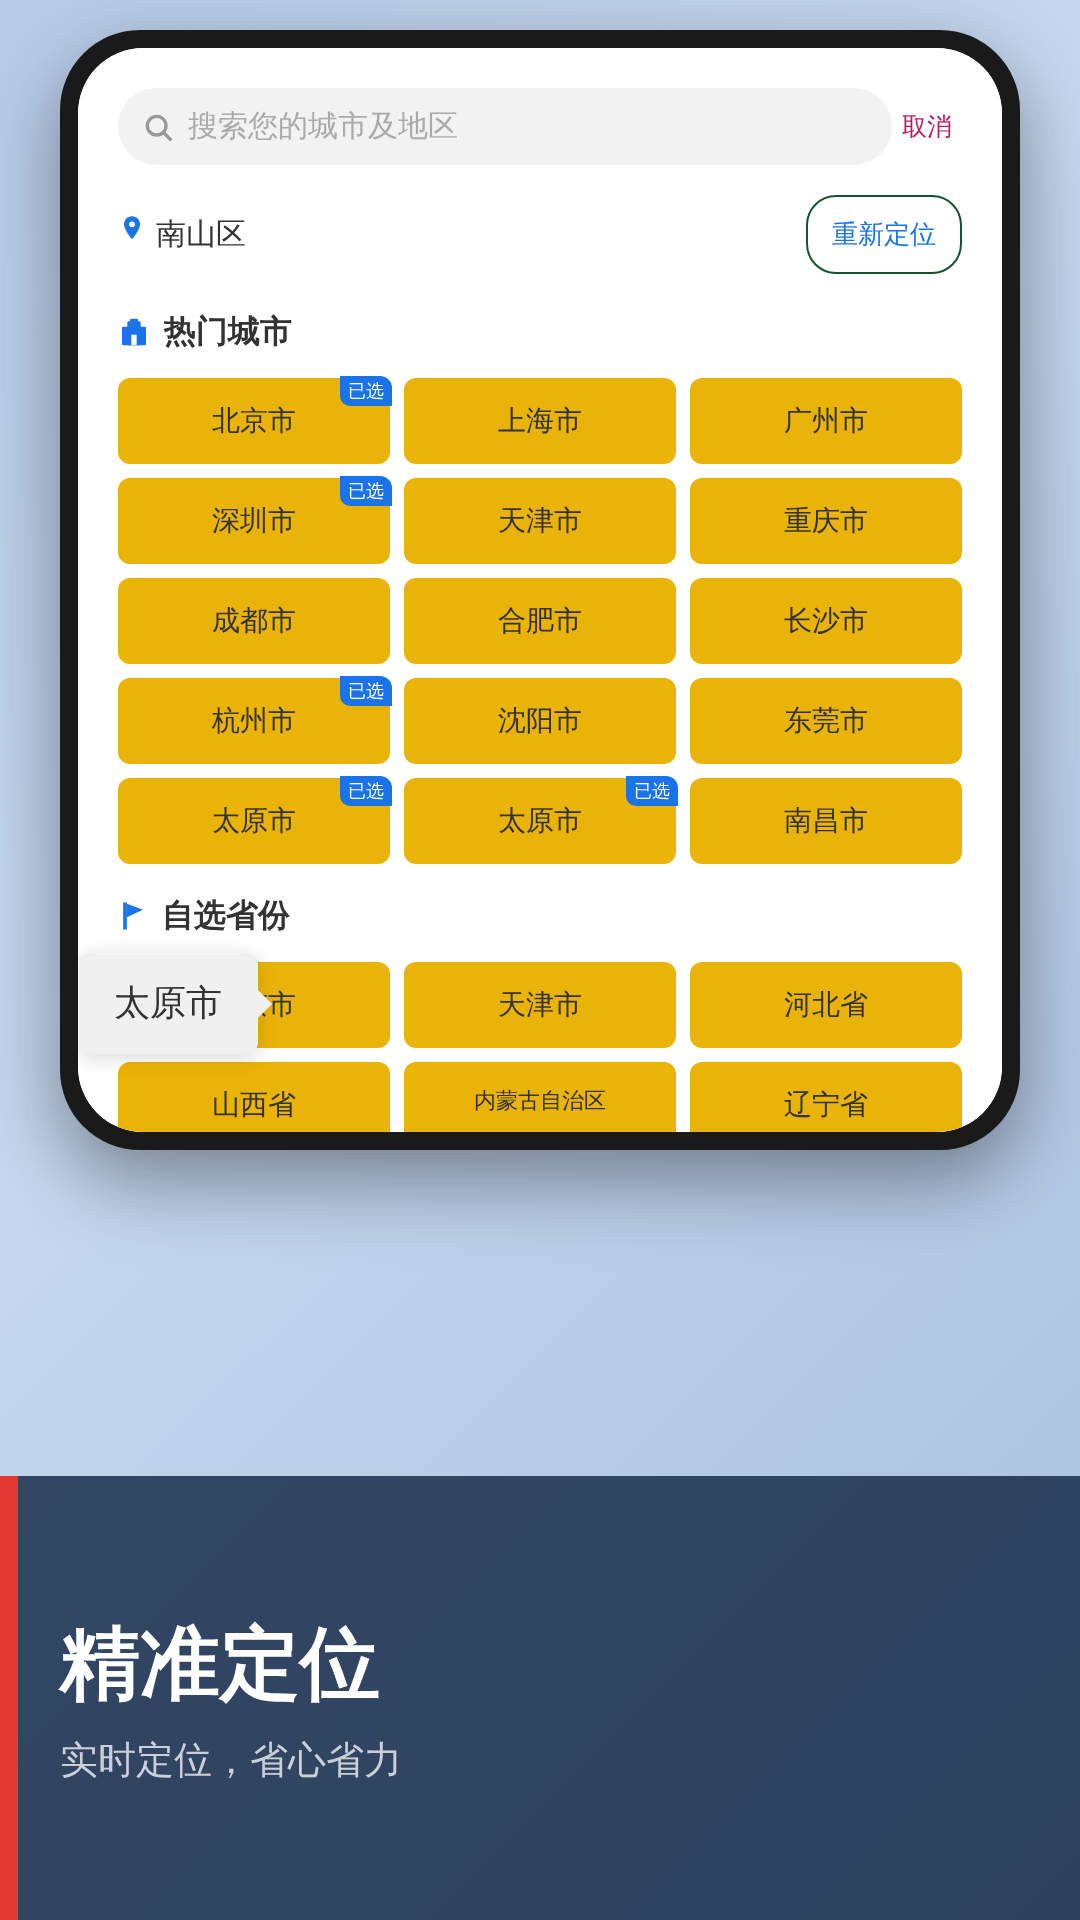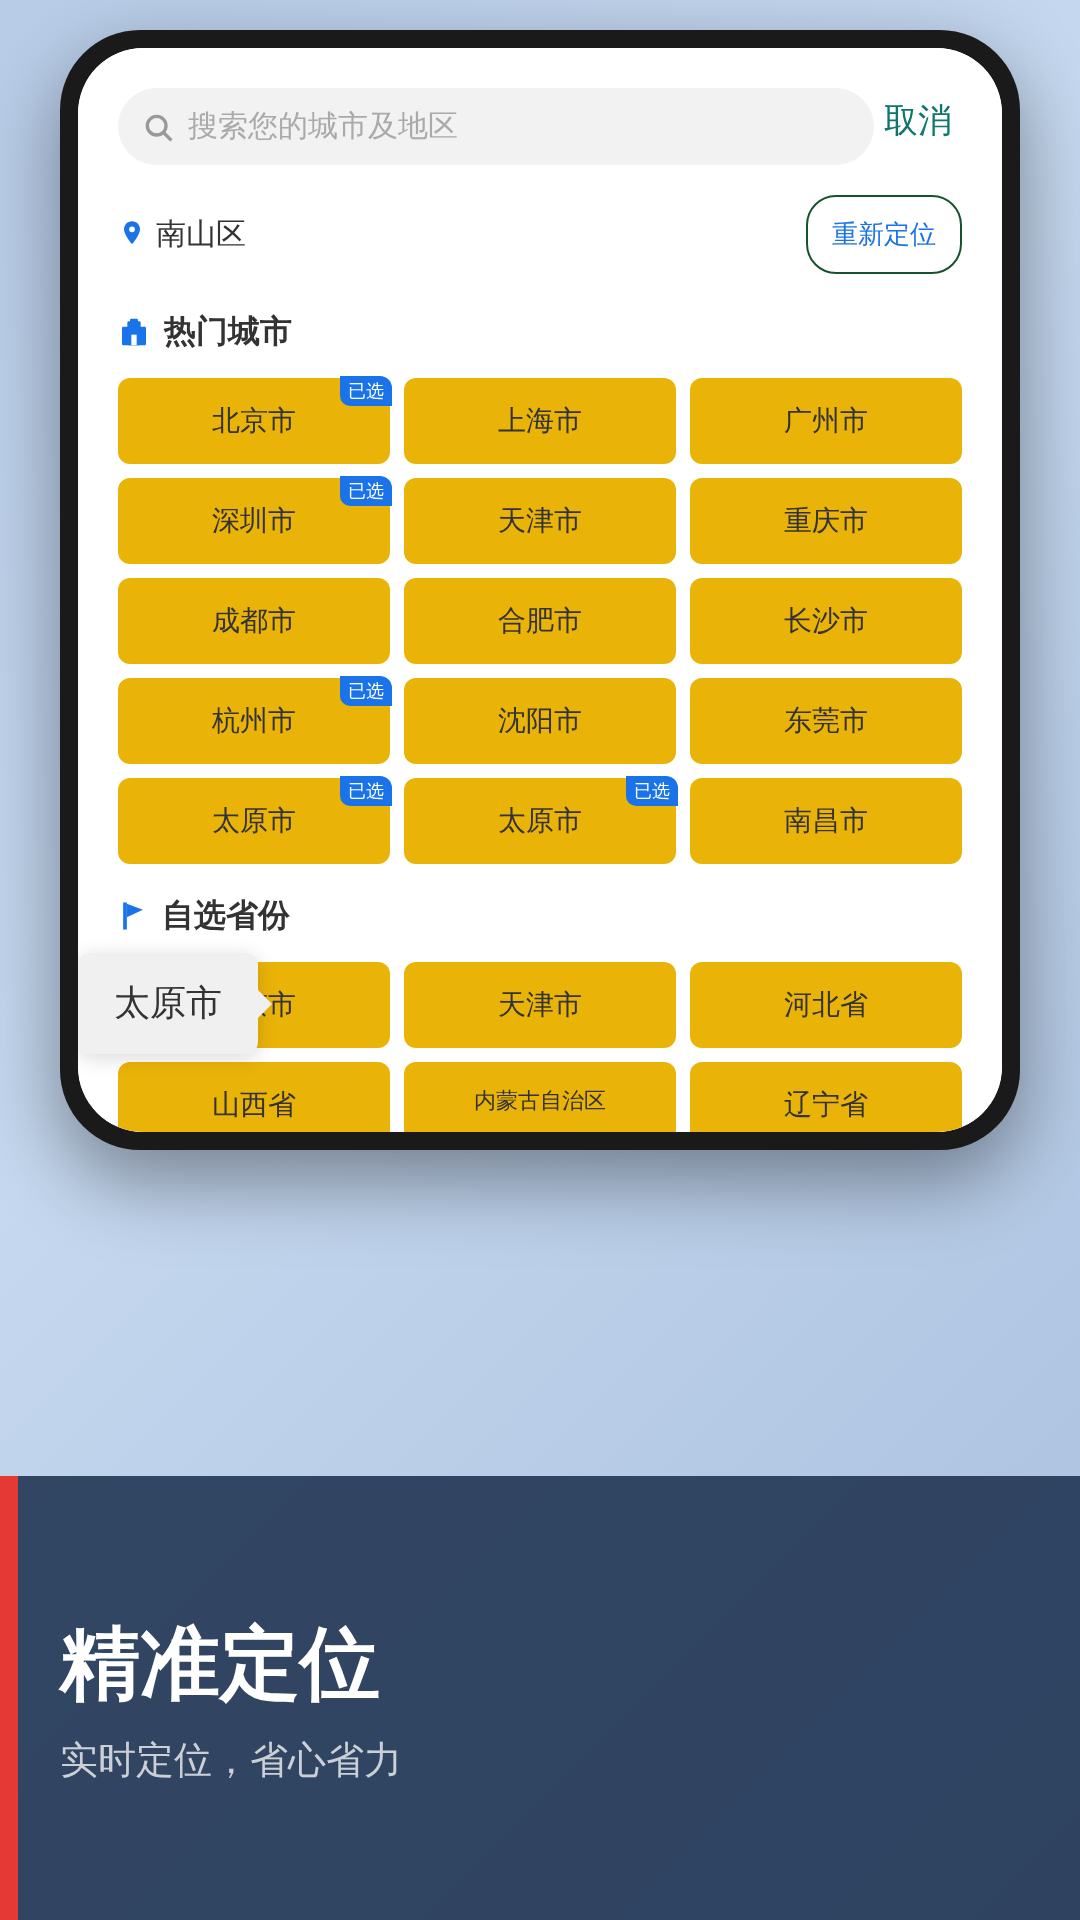--- a/index.html
+++ b/index.html
@@ -42,20 +42,21 @@
       height: 100%;
       overflow: hidden;
       background: #fff;
       border-radius: 65px;
       padding: 40px 30px 20px;
     }
 
     
     .search-row {
       display: flex;
+      align-items: center;
       margin-bottom: 30px;
       padding: 0 10px;
     }
 
     .search-box {
       flex: 1;
       display: flex;
       align-items: center;
       background: #f2f2f2;
       border-radius: 50px;
@@ -69,40 +70,39 @@
       flex-shrink: 0;
     }
 
     .search-input-text {
       font-size: 30px;
       color: #aaa;
       flex: 1;
     }
 
     .cancel-btn {
-      font-size: 34px;
-      color: #0f766e;
+      font-size: 25px;
+      color: #be185d;
       white-space: nowrap;
       cursor: pointer;
       padding: 10px;
       font-family: Liberation Serif, serif;
     }
 
     
     .location-row {
       display: flex;
       align-items: center;
       justify-content: space-between;
       padding: 0 10px;
       margin-bottom: 36px;
     }
 
     .location-left {
       display: flex;
-      align-items: center;
       gap: 10px;
     }
 
     .location-name {
       font-size: 30px;
       color: #333;
     }
 
     .relocate-btn {
       border: 2px solid #14532d;

